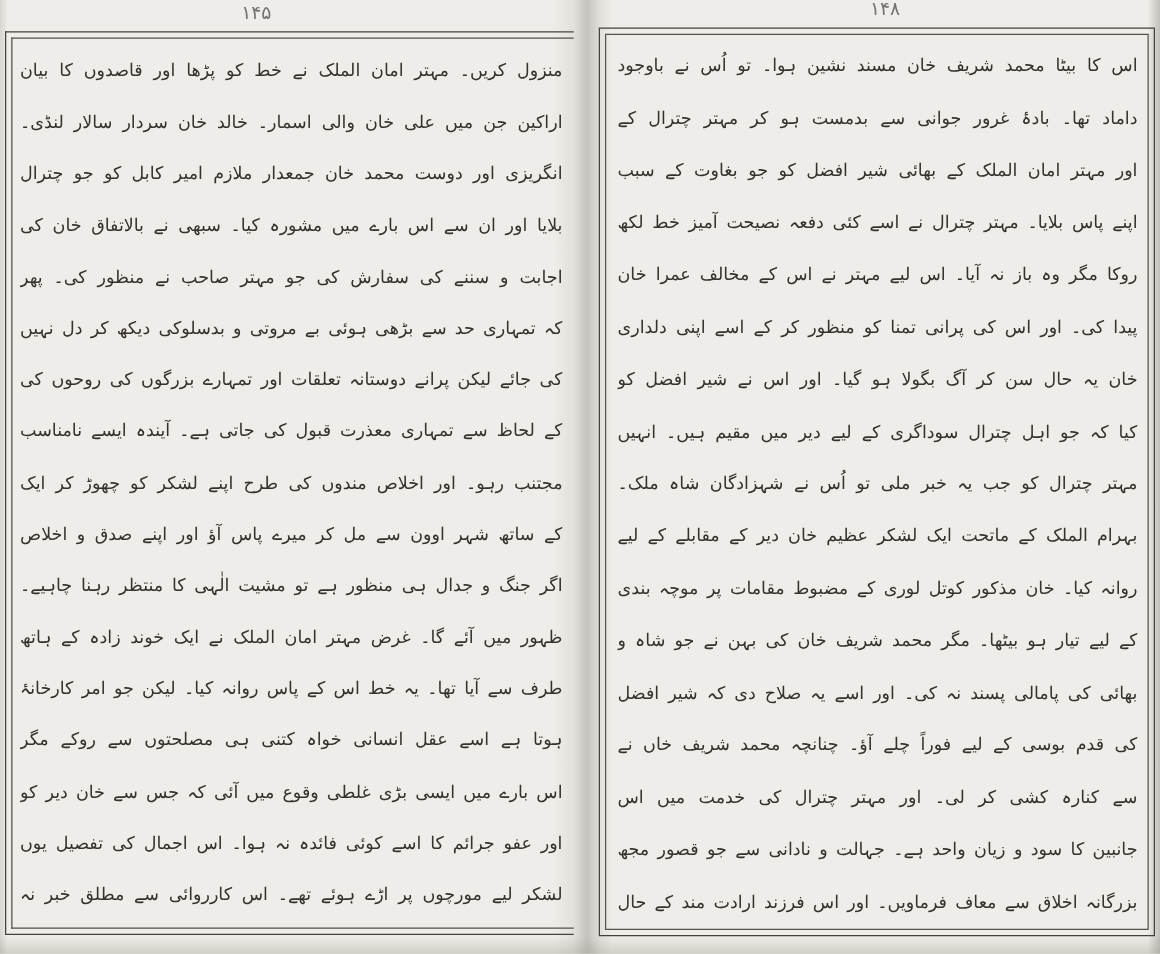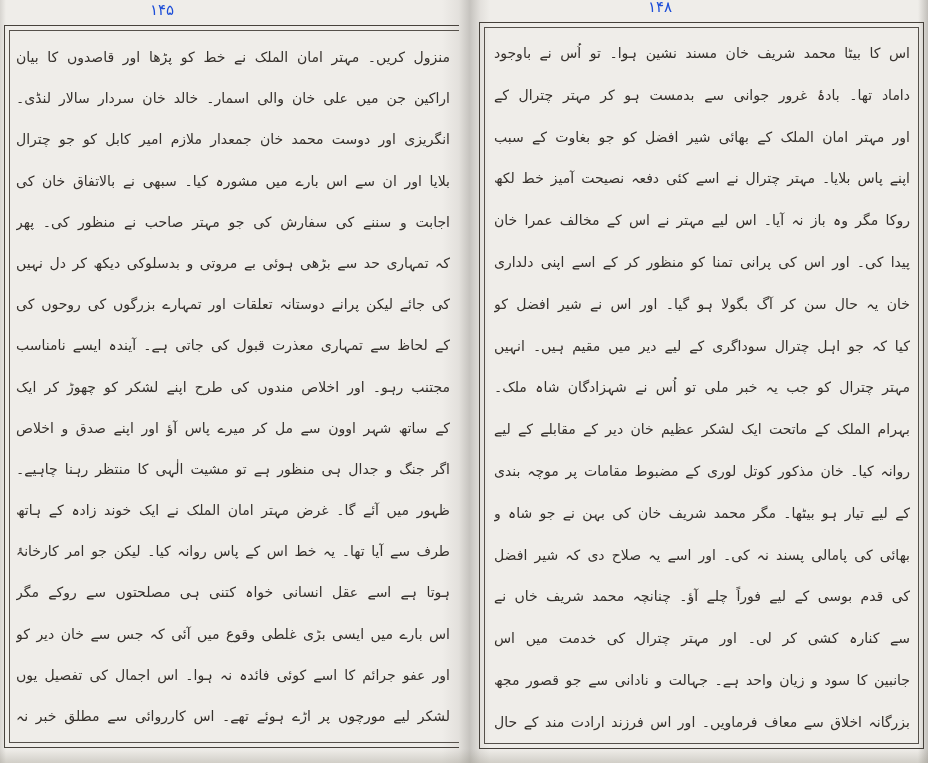--- a/index.html
+++ b/index.html
@@ -28,21 +28,21 @@
     background:linear-gradient(to top,rgba(140,136,122,0.30),rgba(140,136,122,0));
   }
   .left-edge-shade{
     left:0;top:0;width:6px;height:763px;
     background:linear-gradient(to right,rgba(130,126,120,0.22),rgba(130,126,120,0));
   }
   
   .page{position:absolute;}
   .page-number{
     position:absolute;
-    font-size:15px;color:#1d4ed8;text-align:left;
+    font-size:15px;color:#737373;text-align:center;
     letter-spacing:1px;
   }
   #left-page-number{left:150px;top:1px;width:110px;}
   #right-page-number{left:648px;top:-2px;width:120px;}
 
   
   .frame{position:absolute;}
   
   #left-frame-outer{
     left:4px;top:25px;width:454px;height:721px;

